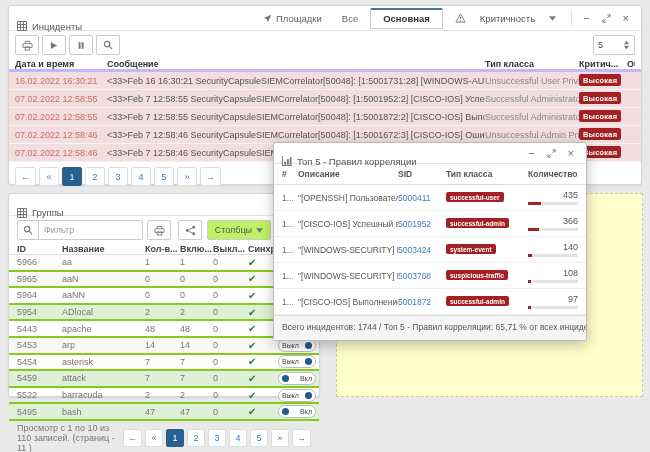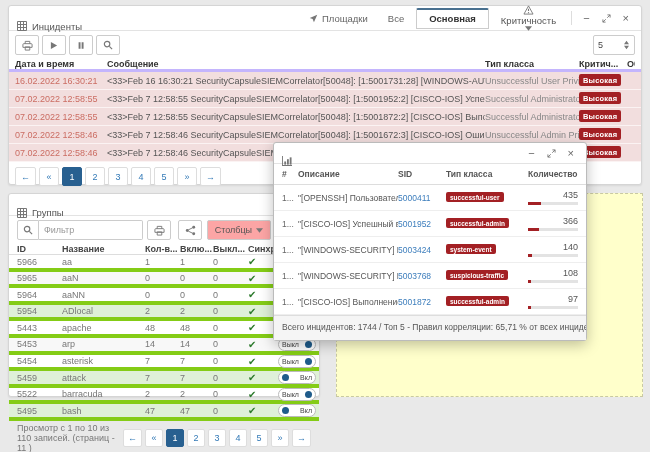--- a/index.html
+++ b/index.html
@@ -12,21 +12,21 @@
   .panel-title { display:flex; align-items:center; gap:5px; font-size:9.5px; color:#555;margin-top:16px; }
   .icn { display:inline-flex; color:#777; }
   .wbtn { background:none; border:none; color:#666; font-size:11px; line-height:1; padding:0 4px; cursor:pointer; display:inline-flex; align-items:center; }
 
   
   .incidents { left:8px; top:5px; width:634px; height:180px; z-index:2; display:flex; flex-direction:column; }
   .incidents .panel-hd { height:25px; }
   .hd-right { margin-left:auto; display:flex; align-items:center; gap:4px; }
   .hd-link { display:flex; align-items:center; gap:4px; color:#666; font-size:9.5px; padding:0 8px; cursor:pointer; background:none; border:none; }
   .tab-active { display:flex; align-items:center; font-size:9.5px; color:#333; font-weight:bold; background:#fff; border:1px solid #ccc; border-top:2px solid #49708f; border-radius:2px 2px 0 0; padding:3px 12px 4px; cursor:pointer; }
-  .hd-drop { display:flex; align-items:center; gap:0; color:#555; font-size:9.5px; padding:0 8px; background:none; border:none; cursor:pointer;flex-direction:column; }
+  .hd-drop { display:flex; align-items:center; gap:14px; color:#555; font-size:9.5px; padding:0 8px; background:none; border:none; cursor:pointer; }
   .hd-sep { width:1px; height:14px; background:#ddd; margin:0 3px; }
 
   .i-toolbar { display:flex; align-items:center; padding:4px 6px; }
   .tbtn { width:24px; height:20px; margin-right:3px; background:#fff; border:1px solid #ccc; border-radius:2px; color:#555; display:inline-flex; align-items:center; justify-content:center; cursor:pointer; }
   .spinner { margin-left:auto; width:42px; height:20px; border:1px solid #ccc; border-radius:2px; background:#fff; display:flex; align-items:center; justify-content:space-between; padding:0 4px; color:#444; cursor:pointer; }
 
   .i-grid { display:grid; grid-template-columns:92px 378px 94px 48px 1fr; padding:0 6px; align-items:center; }
   .i-thead { height:15px; font-weight:bold; color:#333; border-bottom:3px solid #c4b5fd; }
   .i-thead span { overflow:hidden; white-space:nowrap; }
   .i-row { height:18px; background:#f2dede; border-bottom:1px solid #fbf3f3; cursor:pointer; }
@@ -42,27 +42,27 @@
   .pg.active { background:#286090; border-color:#286090; color:#fff; }
 
   
   .groups { left:8px; top:193px; width:312px; height:204px; z-index:2; display:flex; flex-direction:column; }
   .groups .panel-hd { height:22px; }
   .g-toolbar { display:flex; align-items:center; padding:4px 8px 4px 8px; }
   .addon-btn { width:22px; height:20px; background:#fff; border:1px solid #ccc; border-radius:2px 0 0 2px; color:#555; display:inline-flex; align-items:center; justify-content:center; cursor:pointer; }
   .flt { width:104px; height:20px; border:1px solid #ccc; border-left:none; border-radius:0 2px 2px 0; padding:0 5px; font-size:9px; color:#555; font-family:inherit; }
   .flt::placeholder { color:#999; }
   .g-toolbar .tbtn { margin-left:4px; }
-  .cols-btn { margin-left:auto; margin-right:40px; height:20px; background:#fca5a5; border:1px solid #ccc; border-radius:2px; color:#555; font-size:9px; padding:0 7px; display:inline-flex; align-items:center; gap:4px; cursor:pointer; }
+  .cols-btn { margin-left:auto; margin-right:40px; height:20px; background:#bef264; border:1px solid #ccc; border-radius:2px; color:#555; font-size:9px; padding:0 7px; display:inline-flex; align-items:center; gap:4px; cursor:pointer; }
 
   .g-grid { display:grid; grid-template-columns:45px 83px 35px 33px 35px 30px 1fr; padding:0 8px; align-items:center; }
   .g-thead { height:17px; font-weight:bold; color:#444; border-bottom:1px solid #ddd; }
   .g-thead span { overflow:hidden; white-space:nowrap; }
   .g-rows { }
-  .g-row { height:16.6px; border-bottom:4px solid #84cc16; color:#777; cursor:pointer; }
+  .g-row { height:16.6px; border-bottom:2px solid #84cc16; color:#777; cursor:pointer; }
   .g-row:nth-child(even) { background:#f8f8f8; }
   .g-row[data-selected="true"] { background:#dff0d8; }
   .g-row span { overflow:hidden; white-space:nowrap; }
   .check-icon { color:#2d7a2d; font-size:10px; }
   .check-icon::before { content:"\2714"; }
   .pill { width:38px; height:13px; border:1px solid #bbb; border-radius:7px; background:#fff; display:flex; align-items:center; justify-content:space-between; padding:0 3px; font-size:7px; color:#444; cursor:pointer; }
   .pill[data-state="Вкл"] { flex-direction:row-reverse; }
   .pill-dot { width:7px; height:7px; border-radius:50%; background:#1f5c8b; }
   .g-footer { display:flex; align-items:center; justify-content:space-between; padding:2px 8px; color:#777; font-size:9px; flex:1; }
   .g-footer .pg { min-width:18px; height:18px; padding:0 4px; }
@@ -451,20 +451,21 @@
     <div class="panel-hd">
       <div class="panel-title">
         <span class="icn">
             <svg width="10" height="10" viewBox="0 0 11 11" fill="currentColor">
               <path d="M0 0h1v11H0z M0 10h11v1H0z"></path>
               <rect x="2.5" y="6" width="2" height="3.5"></rect>
               <rect x="5.5" y="3.5" width="2" height="6"></rect>
               <rect x="8.5" y="1.5" width="2" height="8"></rect>
             </svg>
           </span>
+        <span>Топ 5 - Правил корреляции</span>
       </div>
       <div class="hd-right">
         <button class="wbtn">−</button>
         <button class="wbtn">
             <span class="icn">
               <svg width="9" height="9" viewBox="0 0 10 10" fill="none" stroke="currentColor">
                 <path d="M6 1h3v3M9 1L5.8 4.2M4 9H1V6M1 9l3.2-3.2"></path>
               </svg>
             </span>
           </button>

